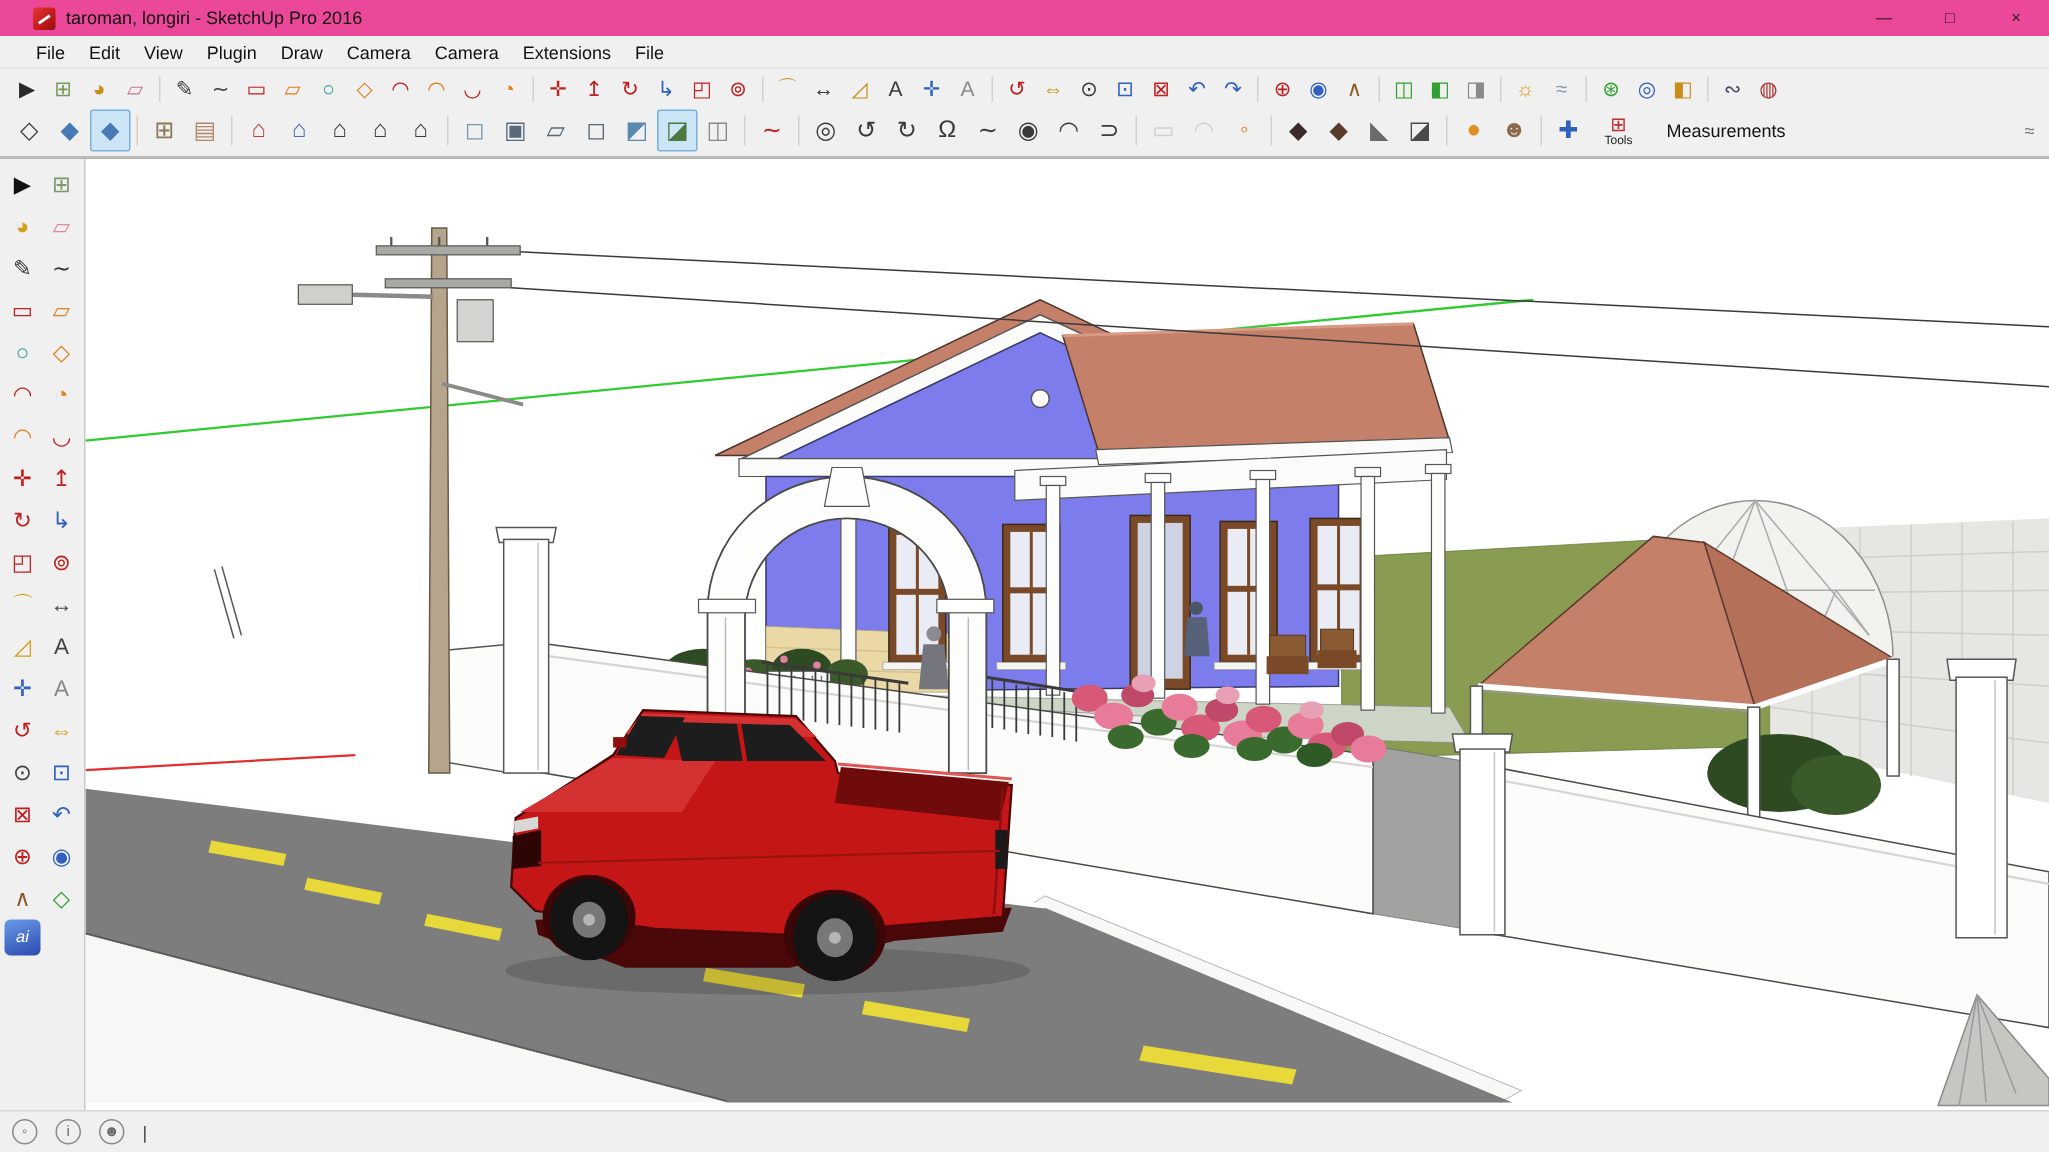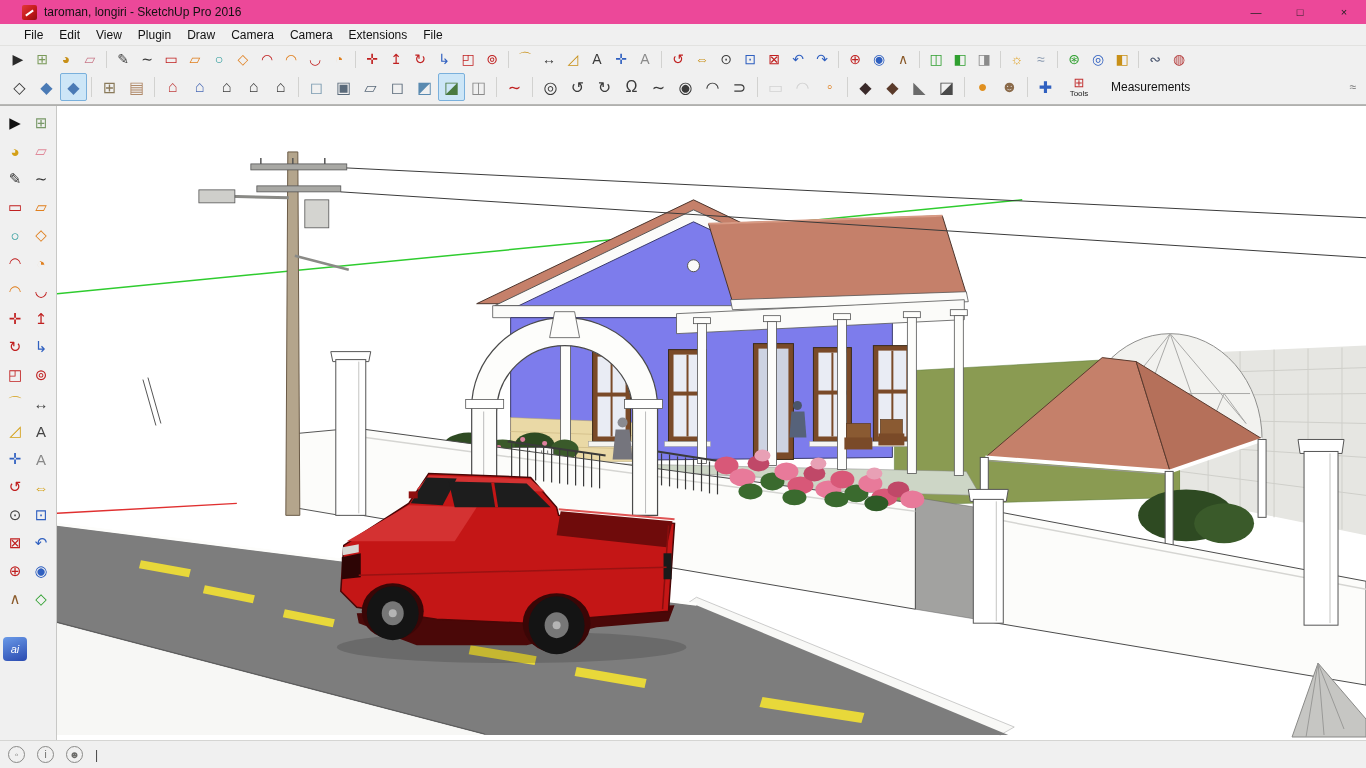--- a/index.html
+++ b/index.html
@@ -25,21 +25,21 @@
 .plugin-btn{display:flex;flex-direction:column;align-items:center;justify-content:center;width:36px;height:31px;margin-left:2px}
 .plugin-glyph{font-size:13px;line-height:13px}
 .plugin-label{font-size:8px;color:#222}
 .meas-label{font-size:12px;color:#111;margin-left:14px;white-space:nowrap}
 .meas-input{flex:1;min-width:60px;height:22px;border:none;background:#f0f0f0;margin:0 6px;font-size:12px;outline:none}
 .flyout{width:18px;height:24px;display:flex;align-items:center;justify-content:center;color:#777;font-size:12px}
 .main{flex:1;display:flex;border-top:1px solid #b0b0ae;min-height:0}
 .palette{width:56px;flex:0 0 56px;background:#f0f0f0;display:flex;flex-direction:column;align-items:center;padding-top:3px}
 .palette-grid{display:grid;grid-template-columns:26px 26px;grid-auto-rows:28px}
 .pti{display:flex;align-items:center;justify-content:center;font-size:15px;width:26px;height:28px}
-.ai-btn{margin-top:24px;width:24px;height:24px;border-radius:4px;background:linear-gradient(160deg,#6a9ae8,#2a4ab0);color:#fff;font-size:11px;display:flex;align-items:center;justify-content:center;font-style:italic;align-self:flex-start;margin-left:3px}
+.ai-btn{margin-top:0;width:24px;height:24px;border-radius:4px;background:linear-gradient(160deg,#6a9ae8,#2a4ab0);color:#fff;font-size:11px;display:flex;align-items:center;justify-content:center;font-style:italic;align-self:flex-start;margin-left:3px}
 .viewport{flex:1;background:#fff;position:relative;border-left:1px solid #c8c8c6;min-width:0}
 .viewport svg{display:block;width:100%;height:100%}
 .statusbar{height:28px;flex:0 0 28px;background:#f0f0f0;border-top:1px solid #d5d5d3;display:flex;align-items:center;padding-left:8px;gap:12px}
 .sb-circle{width:17px;height:17px;border:1px solid #8a8a88;border-radius:50%;display:flex;align-items:center;justify-content:center;font-size:10px;color:#6a6a68}
 .sb-caret{color:#444;font-size:12px}
 </style>
 </head>
 <body>
 
 <div class="app">

